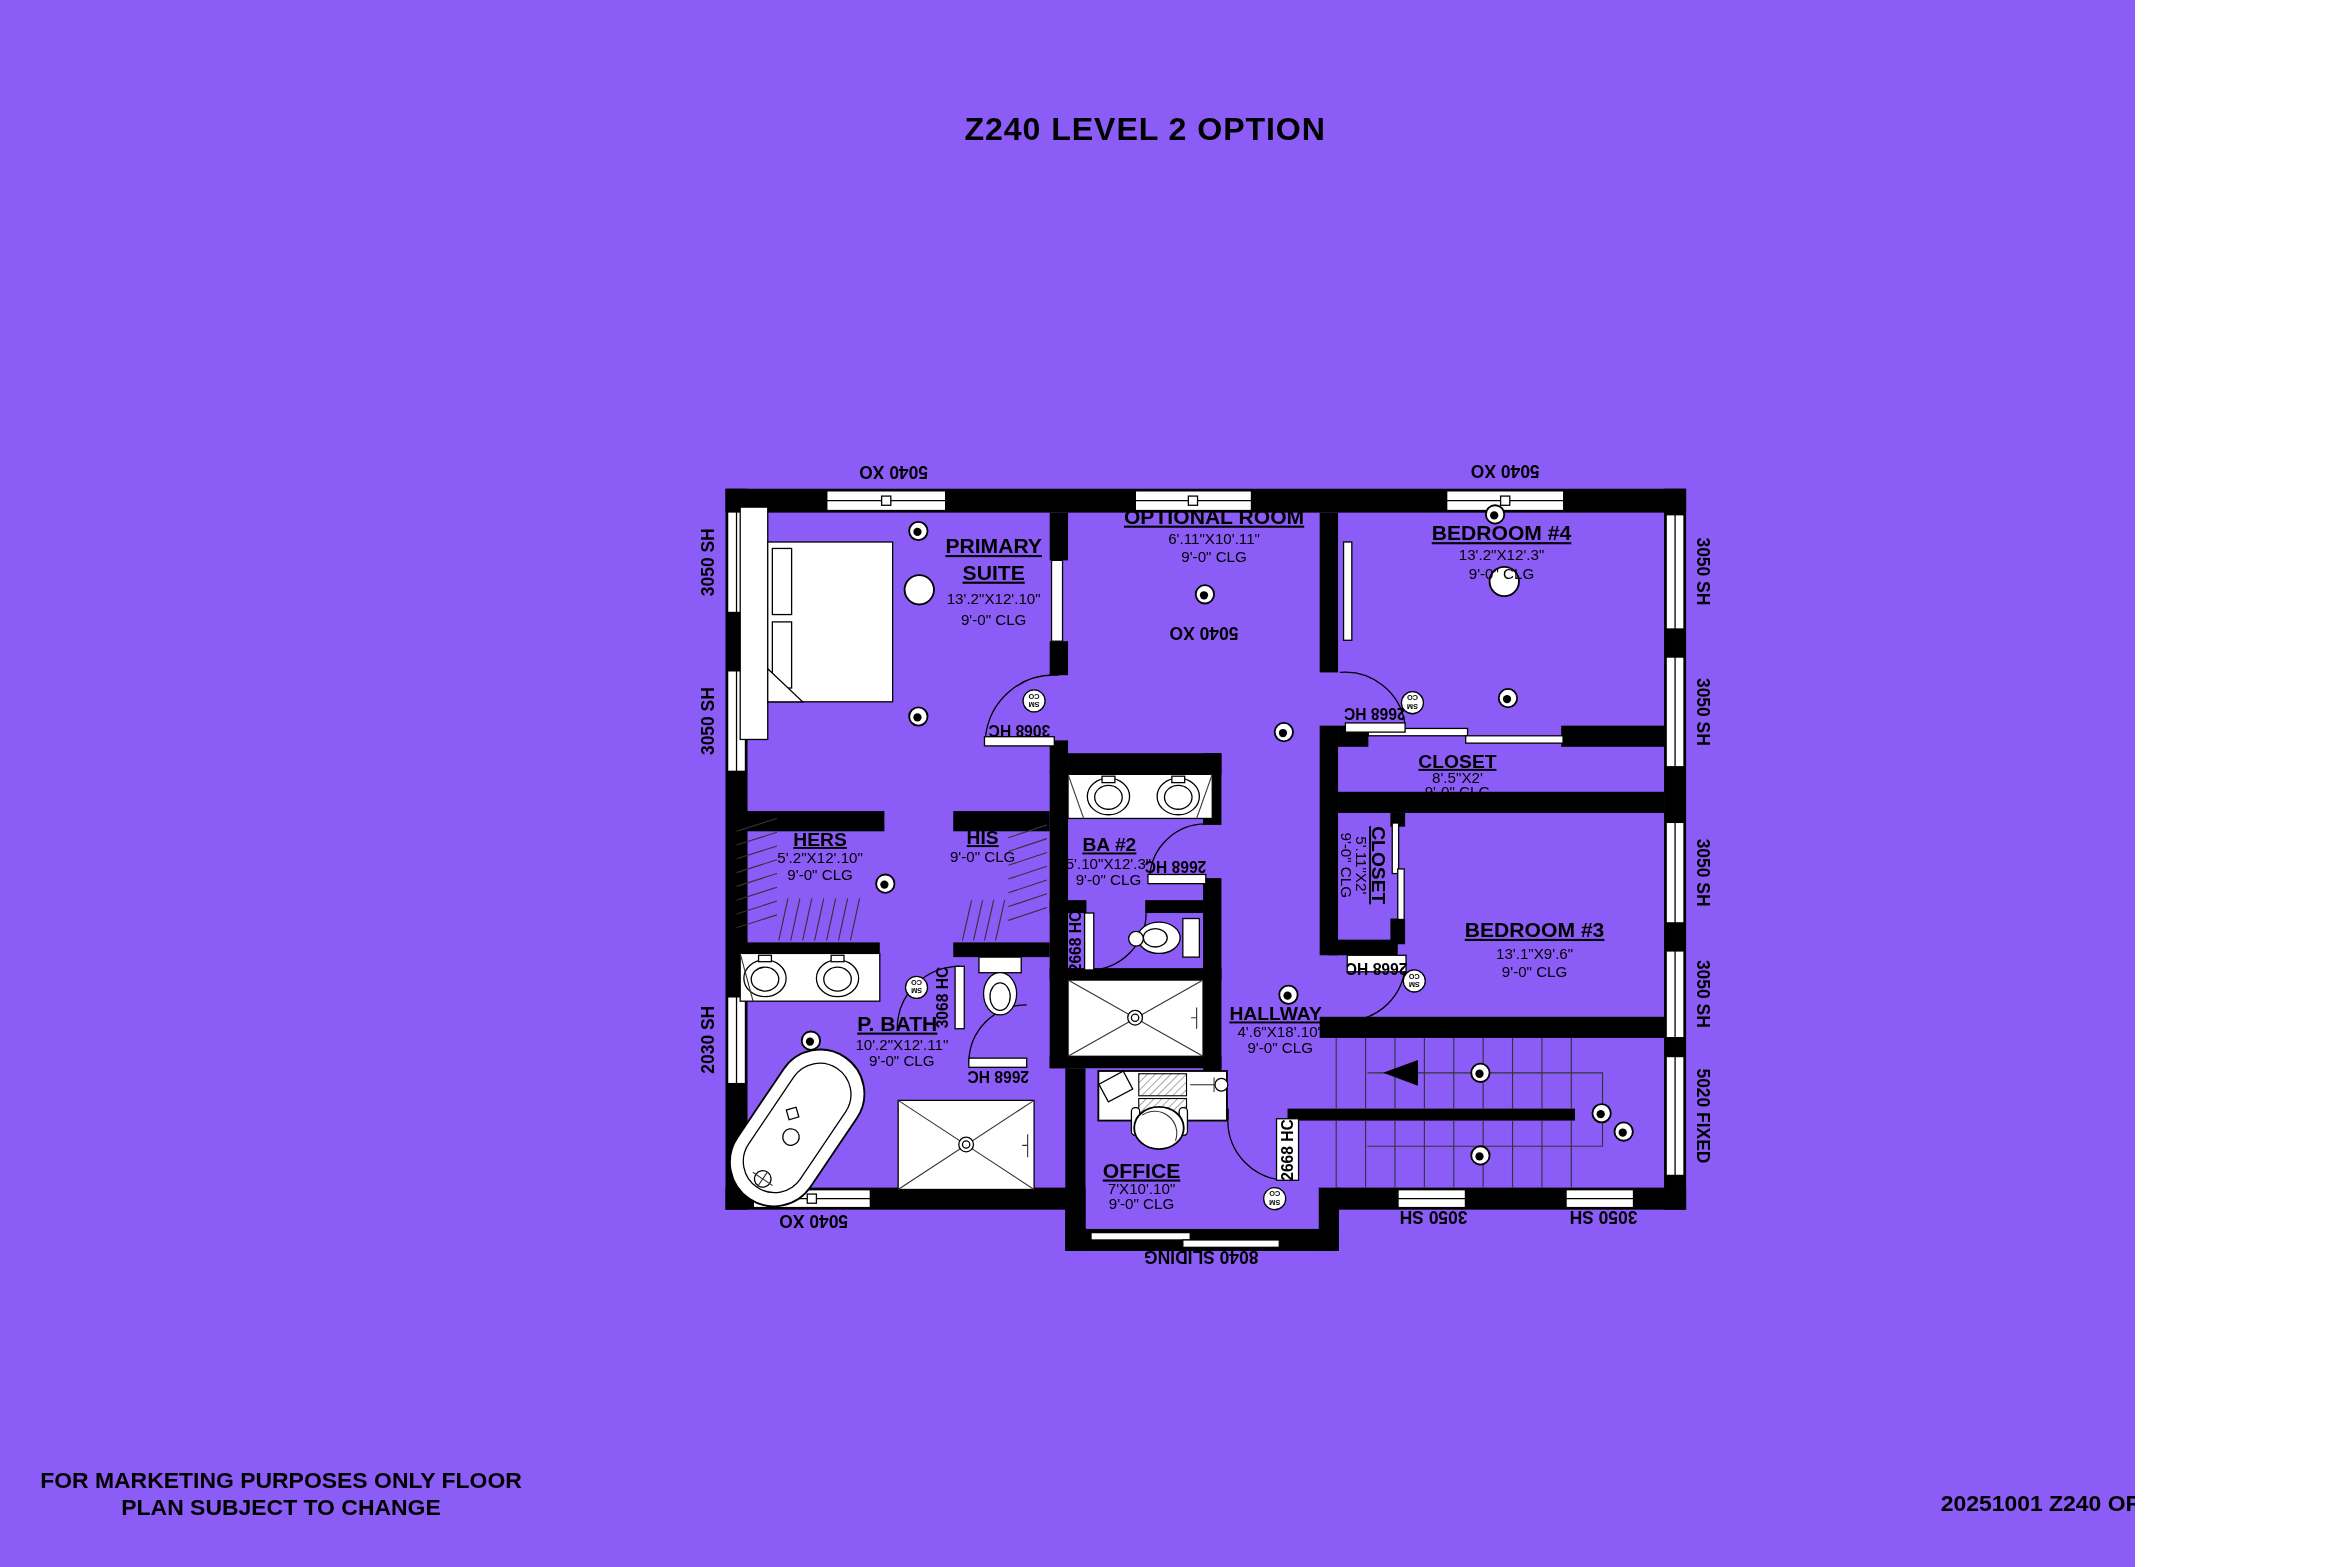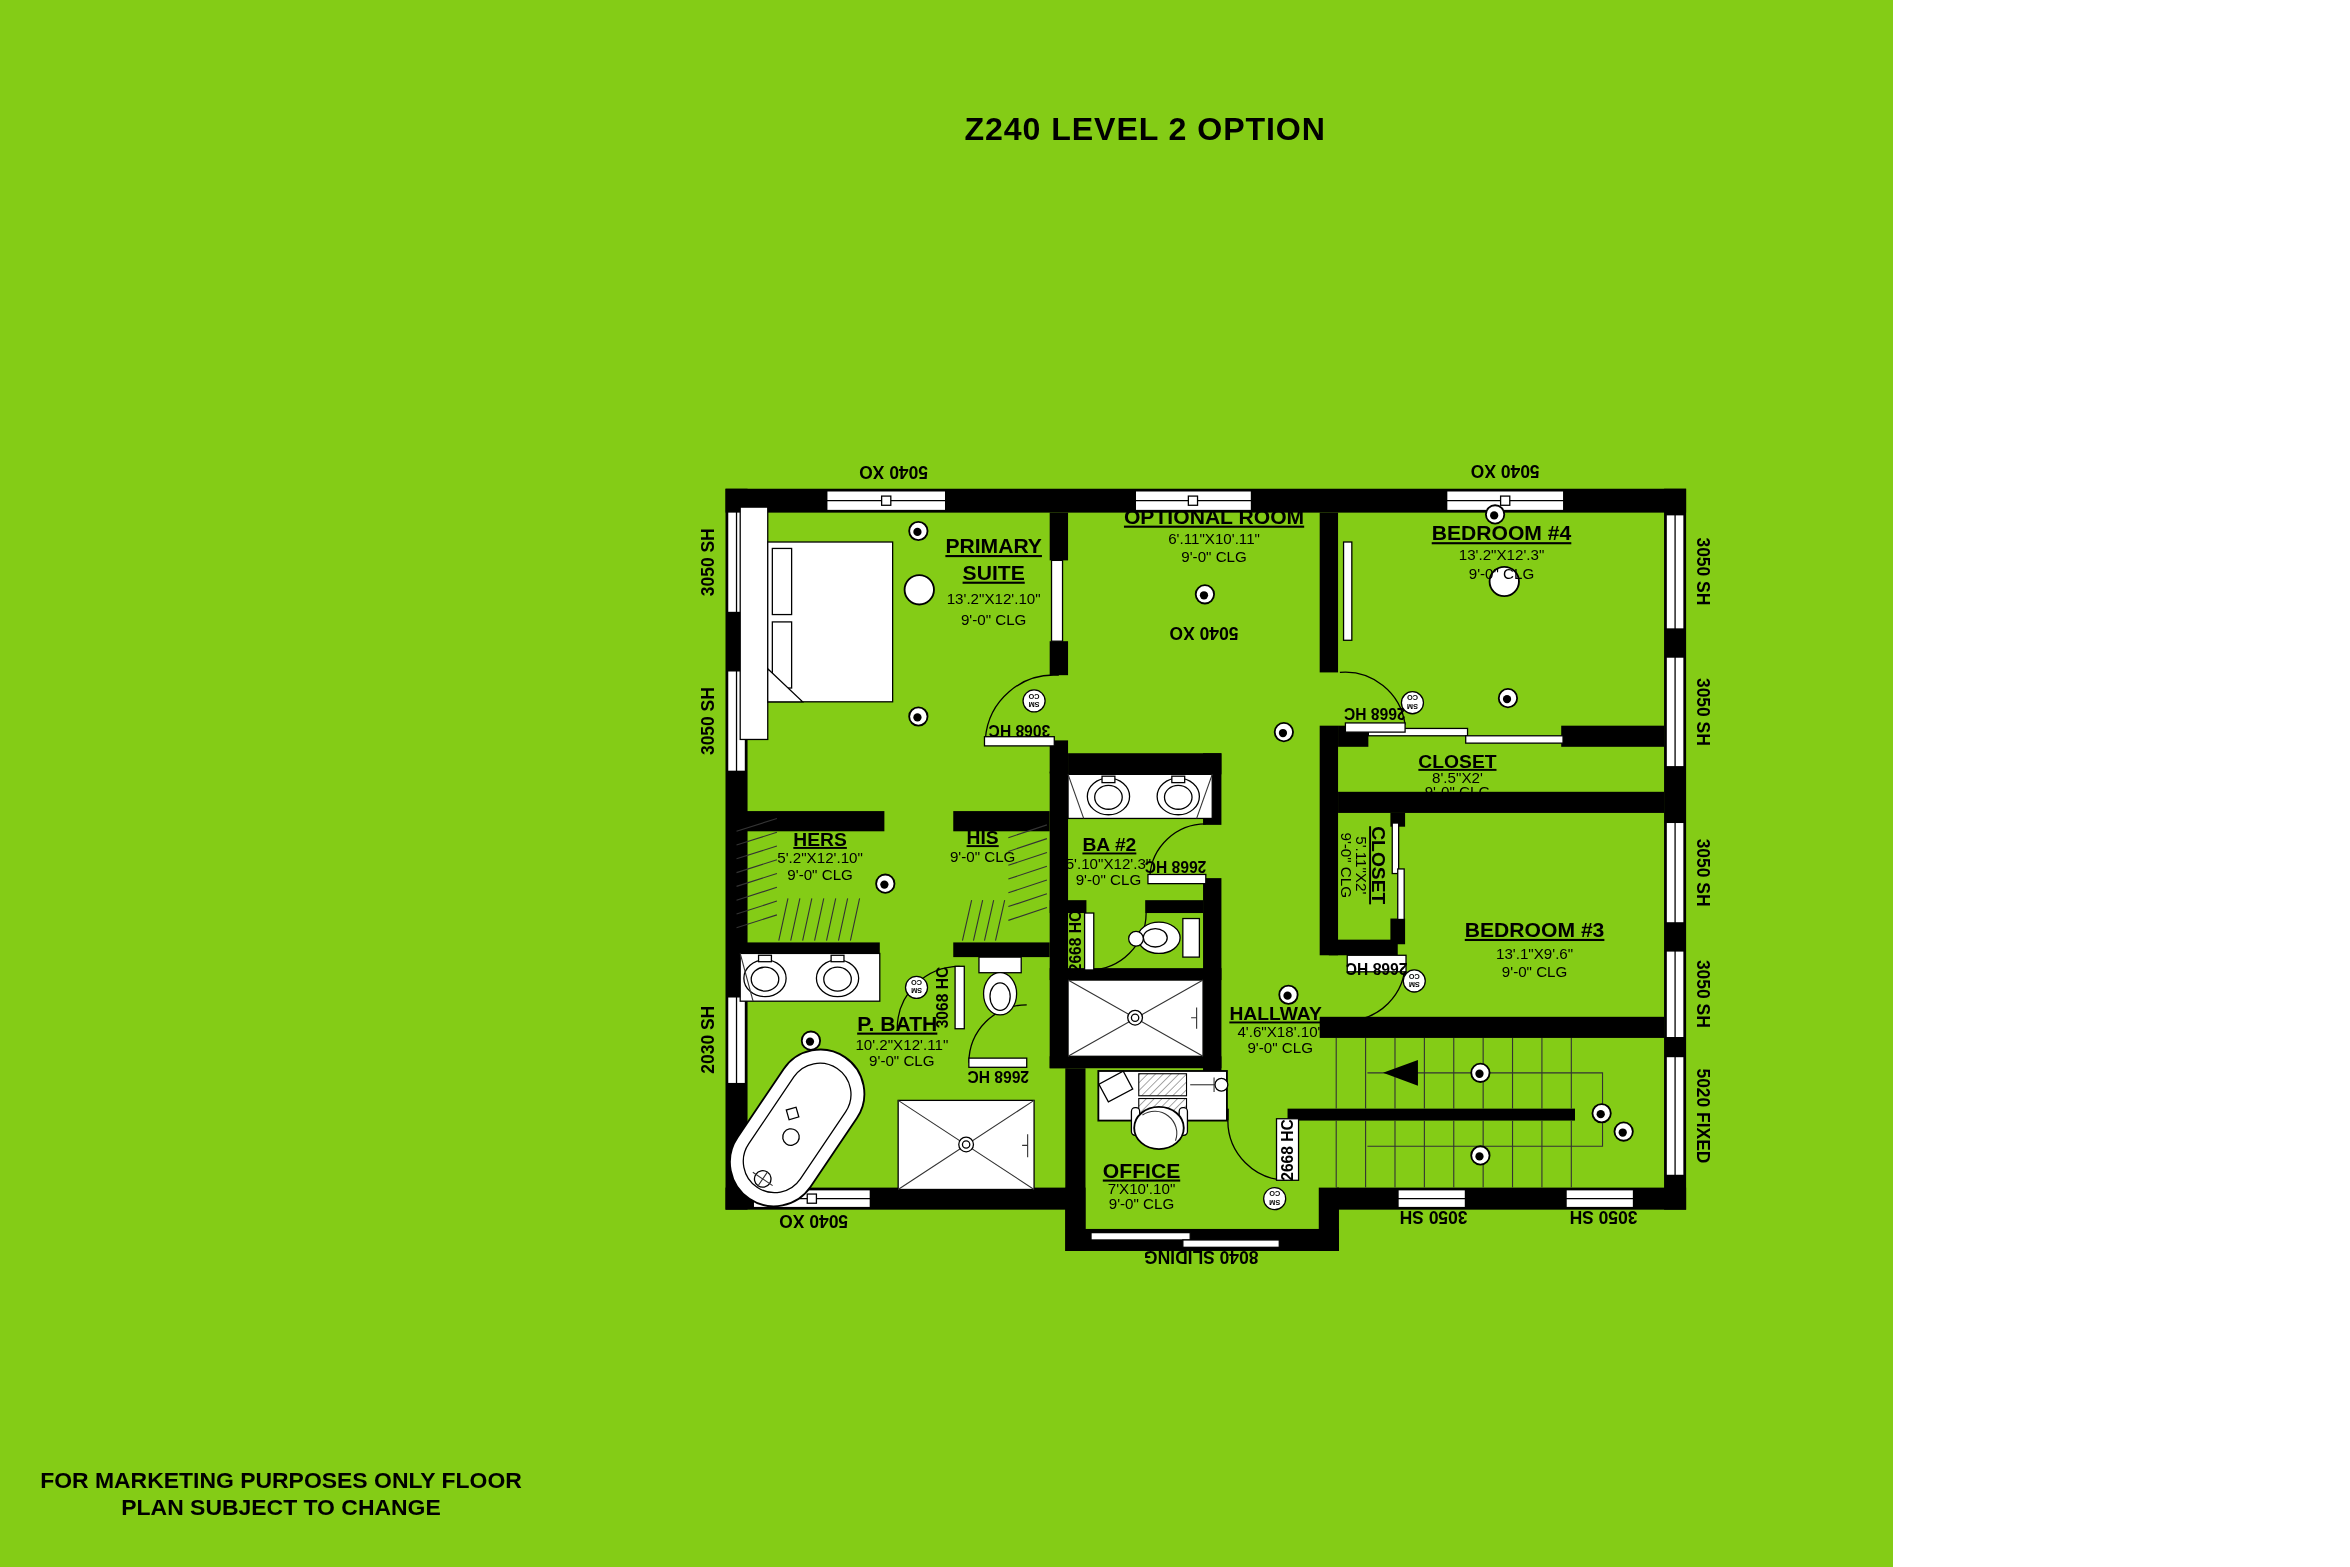--- a/index.html
+++ b/index.html
@@ -1,16 +1,16 @@
 <!DOCTYPE html>
 <html style="font-size:14.7px"><head>
 <meta charset="utf-8">
 <style>
   html,body{margin:0;padding:0;background:#fff;}
-  #page{position:relative;width:1893px;height:1568px;background:#84cc16;overflow:hidden;}
+  #page{position:relative;width:2135px;height:1568px;background:#8b5cf6;overflow:hidden;}
   svg{display:block}
   text{font-family:"Liberation Sans","DejaVu Sans",sans-serif;fill:#000;}
   .t-title{font-size:35px;font-weight:bold;letter-spacing:1px;}
   .rn{font-size:23px;font-weight:bold;text-decoration:underline;}
   .rn2{font-size:21px;font-weight:bold;text-decoration:underline;}
   .rd{font-size:16.5px;}
   .wl{font-size:19px;font-weight:bold;}
   .dl{font-size:17px;font-weight:bold;}
   .ft{font-size:25px;font-weight:bold;}
   .sm{font-size:8px;font-weight:bold;}

